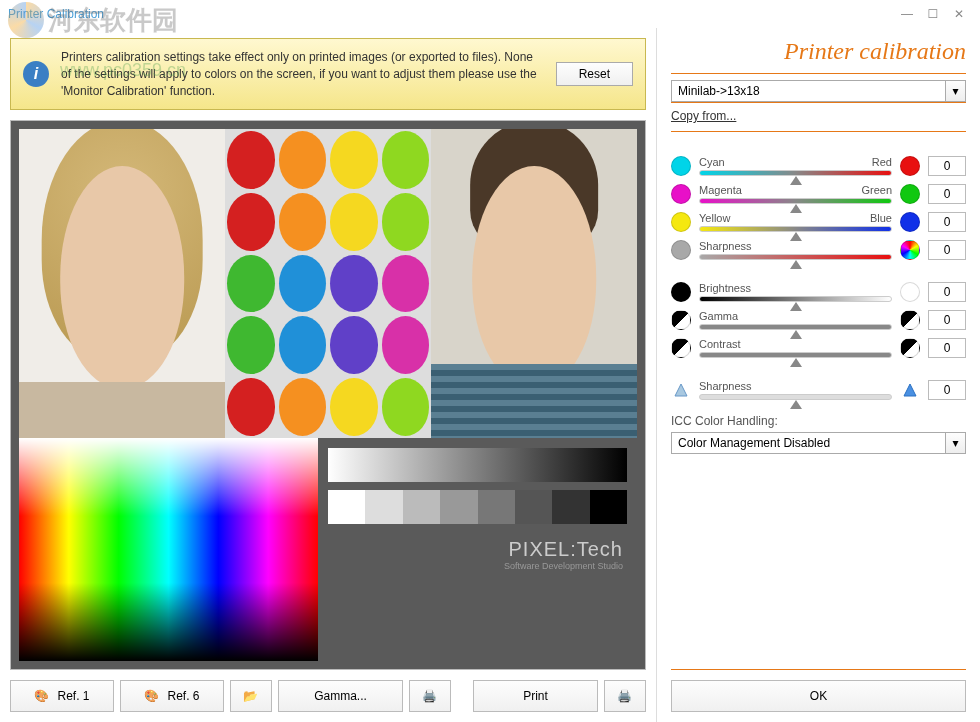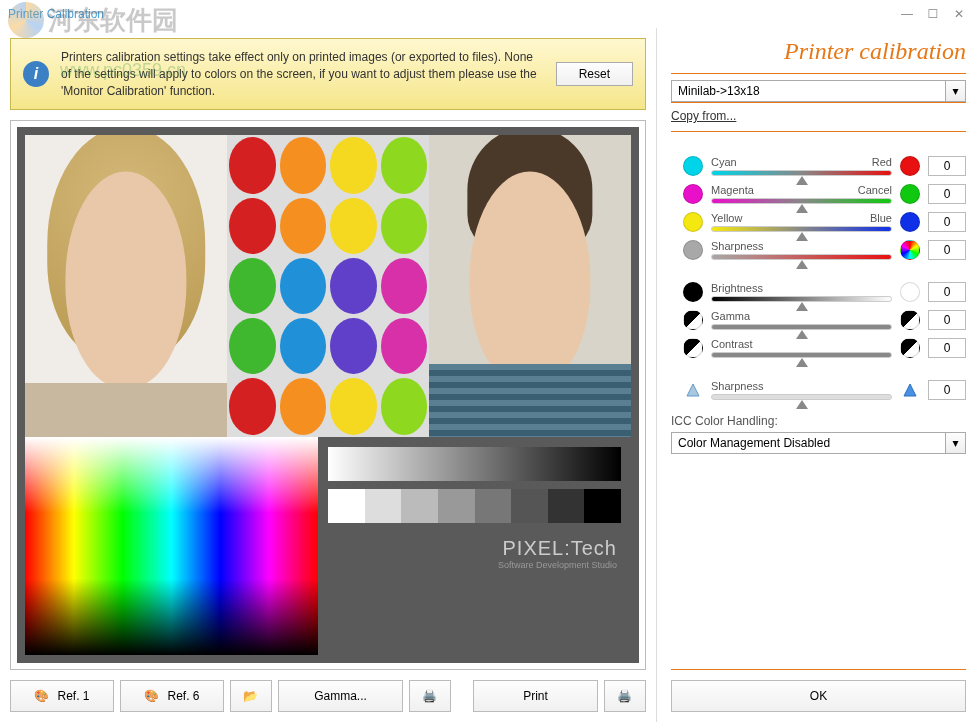--- a/index.html
+++ b/index.html
@@ -12,21 +12,21 @@
 
 .content { display: flex; height: 694px; }
 .left-panel { width: 656px; padding: 10px; display: flex; flex-direction: column; }
 .right-panel { width: 324px; border-left: 1px solid #ddd; padding: 10px 14px; display: flex; flex-direction: column; }
 
 .info-bar { background: linear-gradient(#fff8d0, #f5e68a); border: 1px solid #c8b850; padding: 10px 12px; display: flex; align-items: center; gap: 12px; margin-bottom: 10px; }
 .info-icon { width: 26px; height: 26px; border-radius: 50%; background: #3b7fc4; display: flex; align-items: center; justify-content: center; color: #fff; font-weight: bold; font-style: italic; font-size: 16px; flex-shrink: 0; }
 .info-text { flex: 1; font-size: 12px; line-height: 1.4; color: #333; }
 .reset-btn { border: 1px solid #aaa; background: linear-gradient(#fdfdfd, #f0f0f0); padding: 4px 22px; font-size: 12px; cursor: pointer; }
 
-.preview-area { flex: 1; border: 1px solid #bbb; background: #fff; padding: 6px; display: flex; flex-direction: column; }
+.preview-area { flex: 1; border: 1px solid #bbb; background: #fff; display: flex; flex-direction: column; }
 .preview-inner { flex: 1; background: #5a5a5a; padding: 8px; position: relative; }
 .photo-row { display: flex; height: 58%; gap: 0; }
 .photo { flex: 1; background: #ddd; position: relative; overflow: hidden; }
 .photo-woman { background: #f0ede8; }
 .photo-cupcakes { display: grid; grid-template-columns: repeat(4,1fr); grid-template-rows: repeat(5,1fr); }
 .cupcake { border-radius: 50%; margin: 2px; }
 .photo-man { background: #d8d4ca; }
 .face { position:absolute; left:50%; top:48%; transform:translate(-50%,-50%); width:60%; height:72%; background:#e8c8a8; border-radius:50% 50% 48% 48%; }
 .hair-w { position:absolute; left:50%; top:36%; transform:translate(-50%,-50%); width:78%; height:78%; background:radial-gradient(circle at 50% 30%,#d4b878,#b89850); border-radius:50% 50% 42% 42%; }
 .hair-m { position:absolute; left:50%; top:18%; transform:translate(-50%,-50%); width:62%; height:42%; background:#4a3828; border-radius:50% 50% 30% 30%; }
@@ -52,21 +52,21 @@
 .btn-icon-only { width:42px; }
 
 .panel-title { font-family: Georgia, serif; font-style: italic; font-size: 24px; color: #e67817; text-align: right; margin-bottom: 8px; }
 .orange-line { height:1px; background:#e67817; margin-bottom:6px; }
 .profile-select { display:flex; margin-bottom:0; }
 .profile-select input { flex:1; border:1px solid #aaa; padding:3px 6px; font-size:12px; font-family:inherit; background:#fff; }
 .dd-btn { width:20px; border:1px solid #aaa; border-left:none; background:linear-gradient(#fdfdfd,#eee); display:flex; align-items:center; justify-content:center; cursor:pointer; }
 .copy-link { font-size:12px; text-decoration:underline; color:#333; cursor:pointer; margin-bottom:8px; display:inline-block; }
 
 .sliders { margin-top:18px; display:flex; flex-direction:column; gap:8px; }
-.slider-row { display:flex; align-items:center; gap:8px;margin-left:12px; }
+.slider-row { display:flex; align-items:center; gap:8px; }
 .dot { width:20px; height:20px; border-radius:50%; flex-shrink:0; border:1px solid rgba(0,0,0,0.15); }
 .dot-conic { background: conic-gradient(#ff0000,#ffff00,#00ff00,#00ffff,#0000ff,#ff00ff,#ff0000); }
 .dot-half { background: linear-gradient(135deg,#000 50%,#fff 50%); }
 .tri { width:20px; height:20px; display:flex; align-items:center; justify-content:center; flex-shrink:0; }
 .slider-mid { flex:1; display:flex; flex-direction:column; }
 .slider-labels { display:flex; justify-content:space-between; font-size:11px; color:#555; }
 .track { height:6px; border-radius:3px; position:relative; margin-top:2px; border:1px solid #ccc; }
 .thumb { position:absolute; left:50%; top:5px; transform:translateX(-50%); width:0; height:0; border-left:6px solid transparent; border-right:6px solid transparent; border-bottom:9px solid #888; }
 .val-box { width:38px; height:20px; border:1px solid #bbb; background:#fff; text-align:center; font-size:12px; line-height:18px; }
 
@@ -219,21 +219,21 @@
             </div>
           </div>
           <div class="dot" style="background: rgb(232, 16, 16);"></div>
           <div class="val-box">0</div>
         </div>
         <div class="slider-row">
           <div class="dot" style="background: rgb(232, 16, 200);"></div>
           <div class="slider-mid">
             <div class="slider-labels">
               <span>Magenta</span>
-              <span>Cancel</span>
+              <span>Green</span>
             </div>
             <div class="track" style="background: linear-gradient(to right, rgb(232, 16, 200), rgb(136, 136, 136), rgb(16, 200, 16));">
               <div class="thumb"></div>
             </div>
           </div>
           <div class="dot" style="background: rgb(16, 200, 16);"></div>
           <div class="val-box">0</div>
         </div>
         <div class="slider-row">
           <div class="dot" style="background: rgb(245, 232, 16);"></div>

